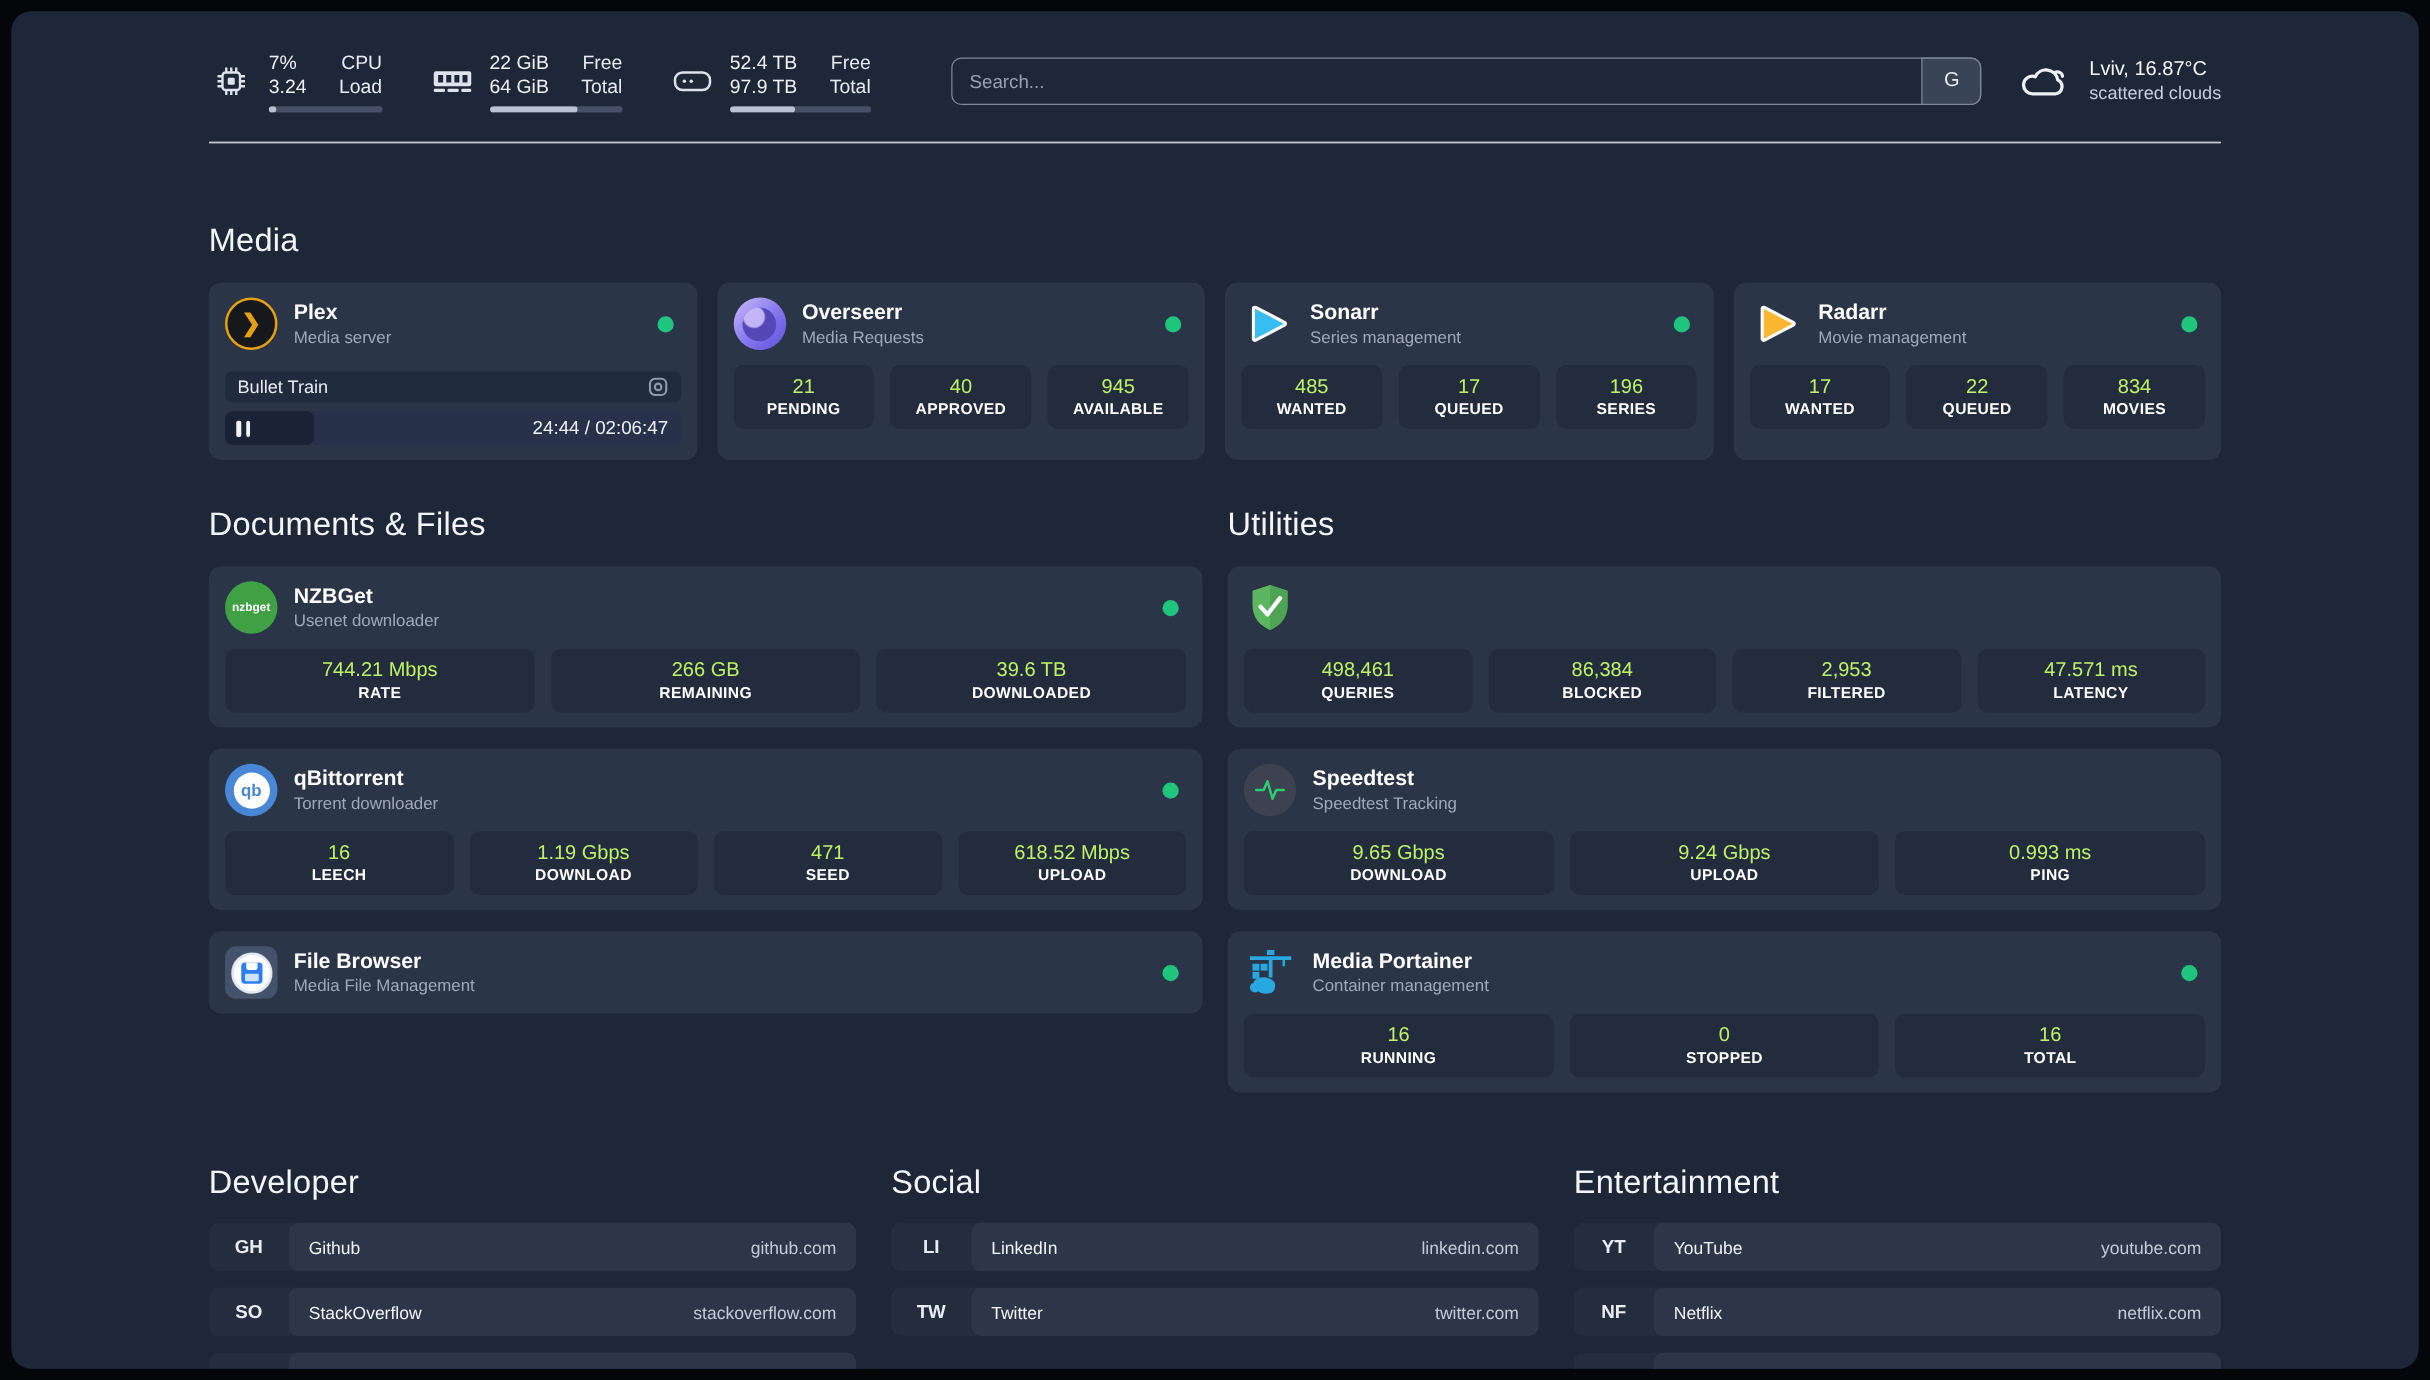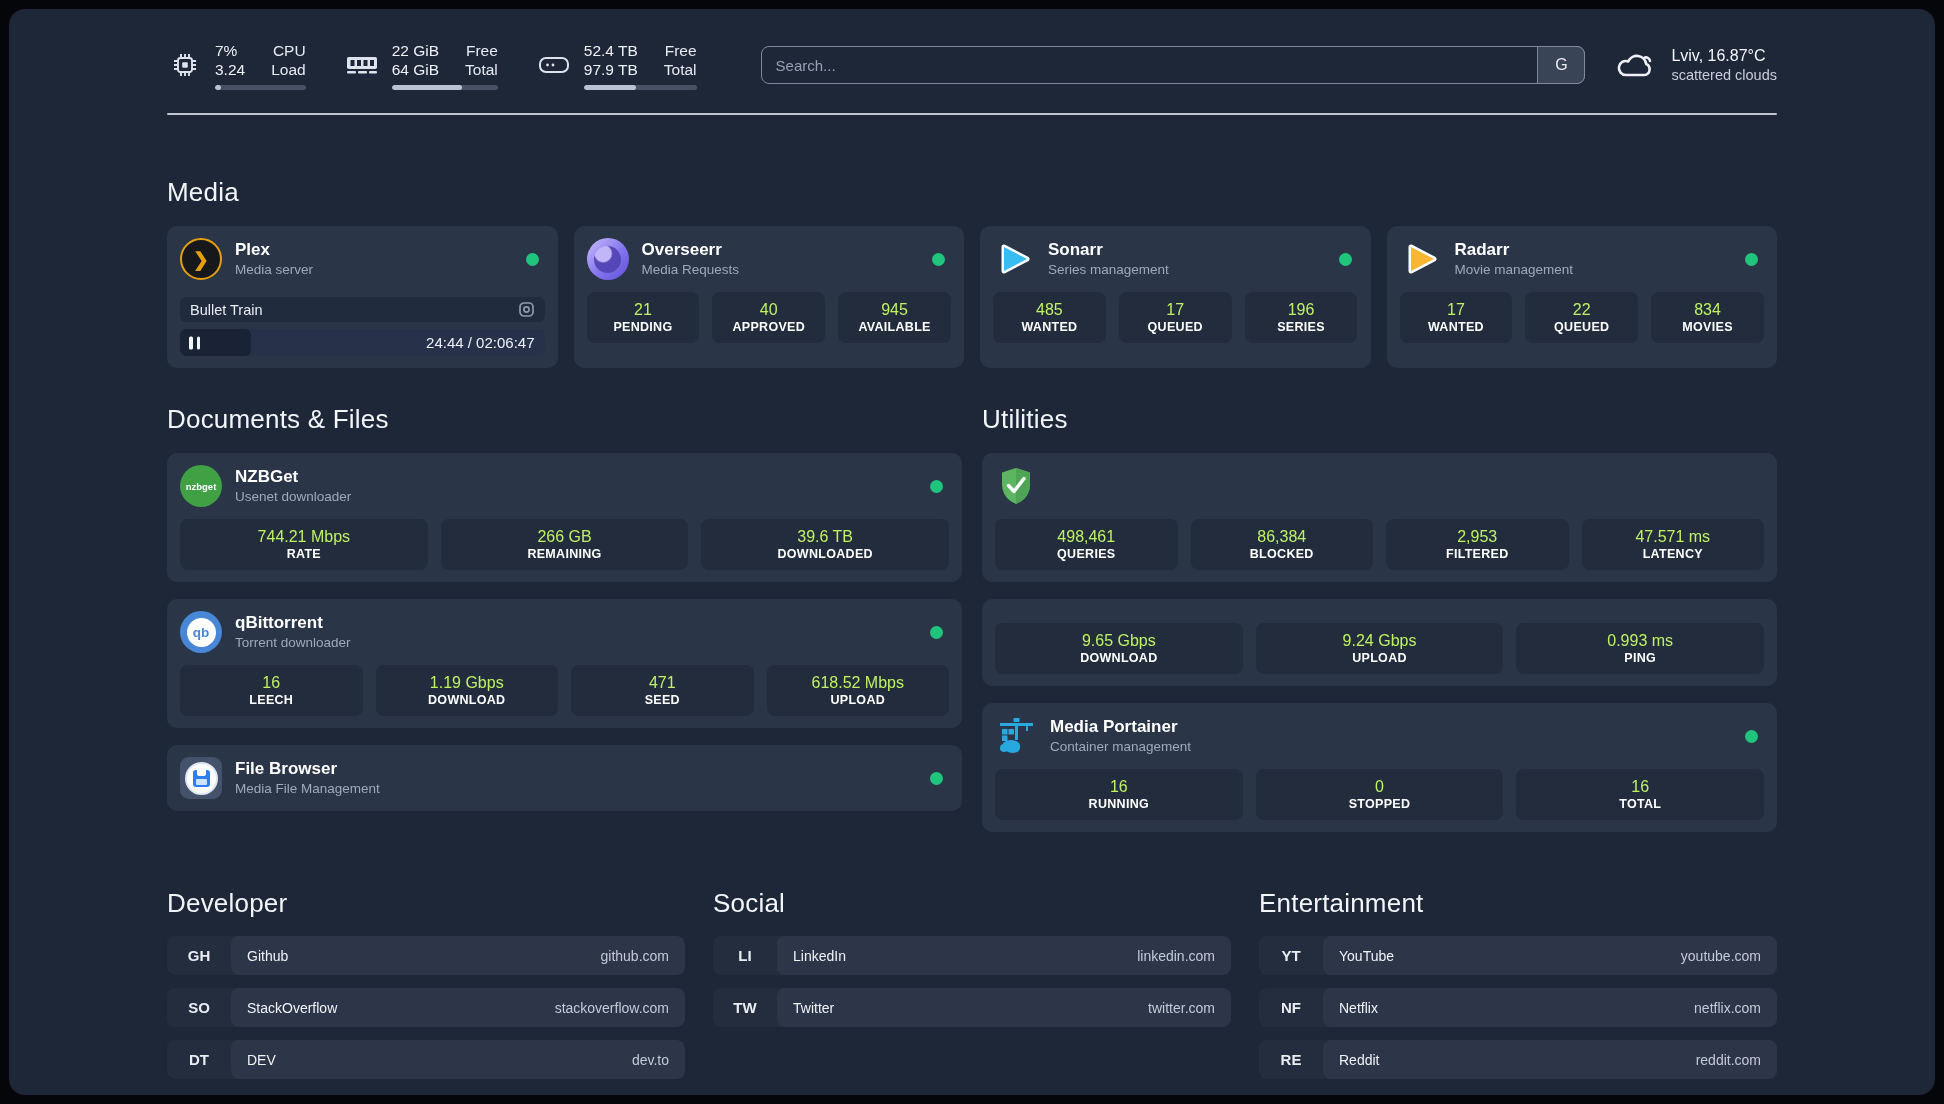--- a/index.html
+++ b/index.html
@@ -452,20 +452,33 @@
               <div class="stat-label">FILTERED</div>
             </div>
             <div class="stat">
               <div class="stat-value">47.571 ms</div>
               <div class="stat-label">LATENCY</div>
             </div>
           </div>
         </div>
 
         <div class="card">
+          <div class="card-header">
+            <span class="app-icon">
+              <span class="st-badge">
+                <svg width="30" height="30" viewBox="0 0 30 30" fill="none" stroke="#2ecc71" stroke-width="2" stroke-linejoin="round" stroke-linecap="round">
+                  <polyline points="4,15 10,15 13,8 17,22 20,15 26,15"></polyline>
+                </svg>
+              </span>
+            </span>
+            <div class="card-titles">
+              <div class="card-title">Speedtest</div>
+              <div class="card-sub">Speedtest Tracking</div>
+            </div>
+          </div>
           <div class="stats-row">
             <div class="stat">
               <div class="stat-value">9.65 Gbps</div>
               <div class="stat-label">DOWNLOAD</div>
             </div>
             <div class="stat">
               <div class="stat-value">9.24 Gbps</div>
               <div class="stat-label">UPLOAD</div>
             </div>
             <div class="stat">

